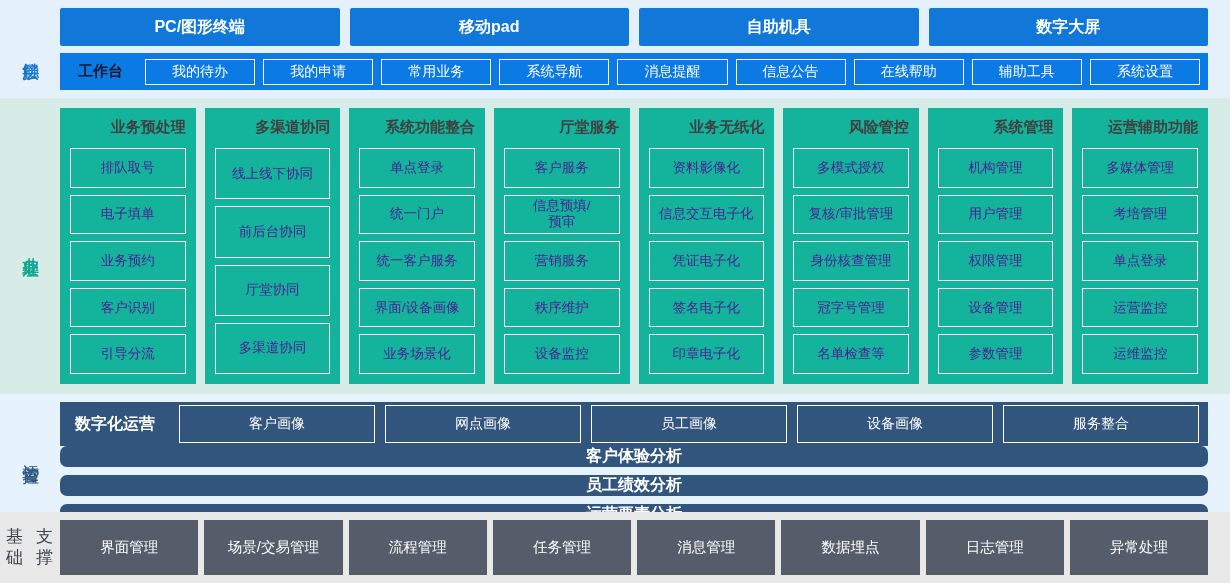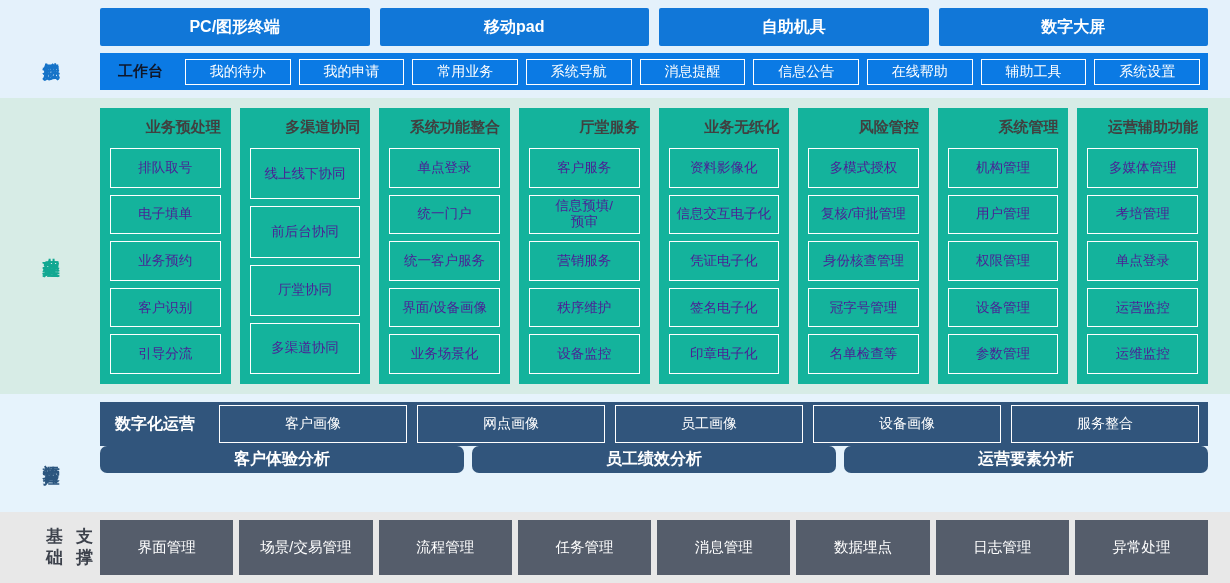--- a/index.html
+++ b/index.html
@@ -27,26 +27,26 @@
     display: flex;
     flex-direction: row;
     align-items: stretch;
     box-sizing: border-box;
   }
   .band-label {
     width: 60px;
     min-width: 60px;
     display: flex;
     align-items: center;
-    font-weight: bold;
+    justify-content: center;
+    font-weight: normal;
     font-size: 17px;
     letter-spacing: 1px;
     box-sizing: border-box;
     user-select: none;
-    margin-left: 40px;
   }
   .band-label .vtext {
     writing-mode: vertical-rl;
     text-orientation: upright;
     line-height: 1.22;
   }
   .band-body {
     flex: 1;
     display: flex;
     flex-direction: column;
@@ -192,21 +192,21 @@
     color: #ffffff;
     font-size: 14px;
     display: flex;
     align-items: center;
     justify-content: center;
     box-sizing: border-box;
     white-space: nowrap;
   }
   .ops-row-2 {
     display: flex;
-    flex-direction: row;
+    flex-direction: column;
     gap: 8px;
     height: 27px;
   }
   .ops-analysis {
     flex: 1;
     background: #31557c;
     border-radius: 7px;
     color: #ffffff;
     font-size: 16px;
     font-weight: bold;

